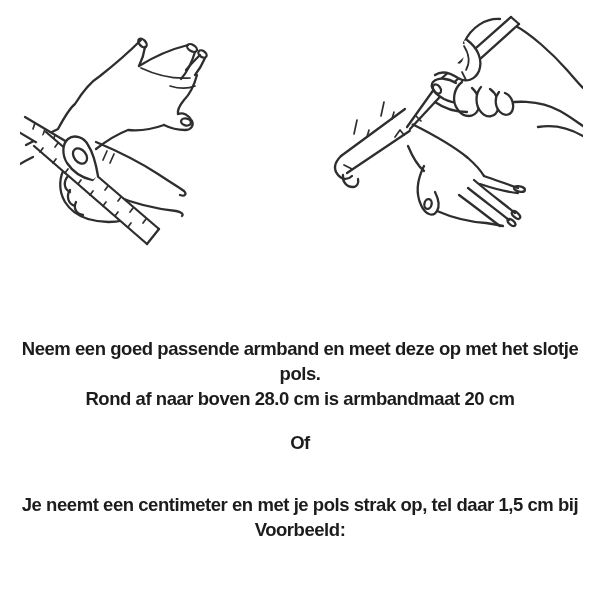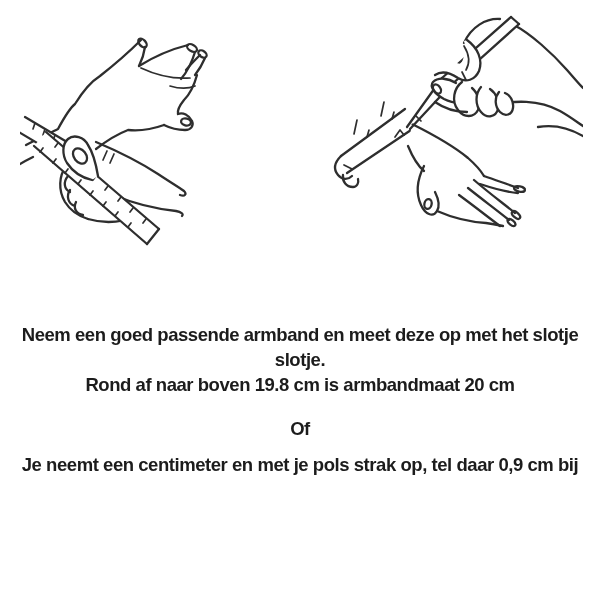--- a/index.html
+++ b/index.html
@@ -4,24 +4,24 @@
 <style>
   html,body{margin:0;padding:0;background:#ffffff;}
   .canvas{position:relative;width:600px;height:600px;background:#ffffff;overflow:hidden;
           font-family:"Liberation Sans",sans-serif;}
   .ill{position:absolute;}
   .ill svg{display:block;}
   .ill path, .ill ellipse{stroke:#2e2e2e;stroke-width:2.3;fill:none;
         stroke-linecap:round;stroke-linejoin:round;}
   .ill .fillw{fill:#ffffff;stroke:none;}
   .ill .thin{stroke-width:1.7;}
-  .text-block{position:absolute;top:322px;left:0;width:100%;}
+  .text-block{position:absolute;top:336px;left:0;width:100%;}
   .line{font-weight:700;font-size:18.5px;line-height:25px;letter-spacing:-0.45px;
         text-align:center;color:#1c1c1c;white-space:pre-wrap;}
-  .sep{margin-top:19px;margin-bottom:11px;}
+  .sep{margin-top:19px;margin-bottom:37px;}
 </style>
 </head>
 <body>
 
 <div class="canvas">
 
   <div class="ill" style="left:20px;top:18px;">
     <svg width="210" height="230" viewBox="0 0 210 230">
       <g>
         <path class="fillw" d="M8,126 L38,111 C45,98 50,90 55,86 C63,73 72,63 80,58 L122,21 L131,26 L120,48 L170,26 L186,34 L178,58 L168,70 L162,92 L172,100 L172,109 L160,115 L112,112 L75,132 L40,140 L10,142 Z"></path>
@@ -137,19 +137,20 @@
         <path d="M153,79 C147,86 147,97 153,104 C159,111 168,109 170,101 C172,94 168,85 162,81"></path>
         <path class="fillw" d="M171,84 C166,90 167,99 172,104 C177,109 184,107 185,100 C186,93 182,87 177,85 Z"></path>
         <path d="M171,84 C166,90 167,99 172,104 C177,109 184,107 185,100 C186,93 182,87 177,85"></path>
         <path d="M107,94 C117,101 129,104 139,104"></path>
       </g>
     </svg>
   </div>
 
   <div class="text-block">
     <div class="line">Neem een goed passende armband en meet deze op met het slotje</div>
-    <div class="line">slotje.</div>
-    <div class="line">Rond af naar boven 19.8 cm is armbandmaat 20 cm</div>
+    <div class="line">pols.</div>
+    <div class="line">Rond af naar boven 28.0 cm is armbandmaat 20 cm</div>
     <div class="line sep">Of</div>
-    <div class="line">Je neemt een centimeter en met je pols strak op, tel daar 0,9 cm bij</div>
+    <div class="line">Je neemt een centimeter en met je pols strak op, tel daar 1,5 cm bij</div>
+    <div class="line">Voorbeeld:</div>
   </div>
 
 </div>
 
 </body></html>

